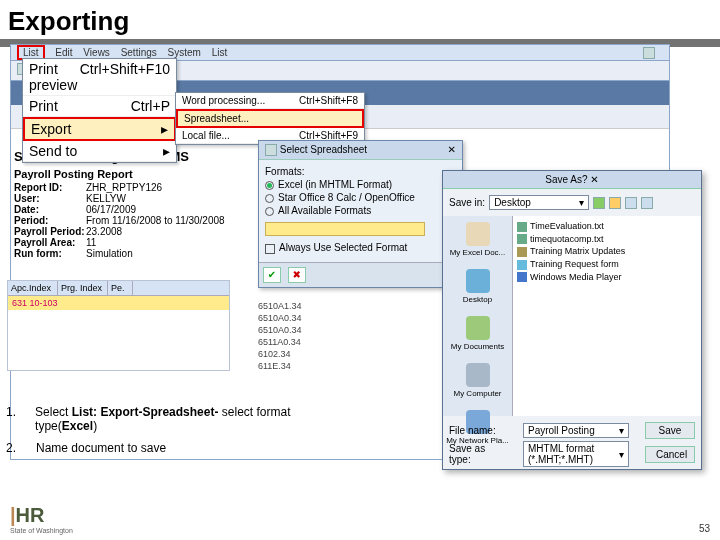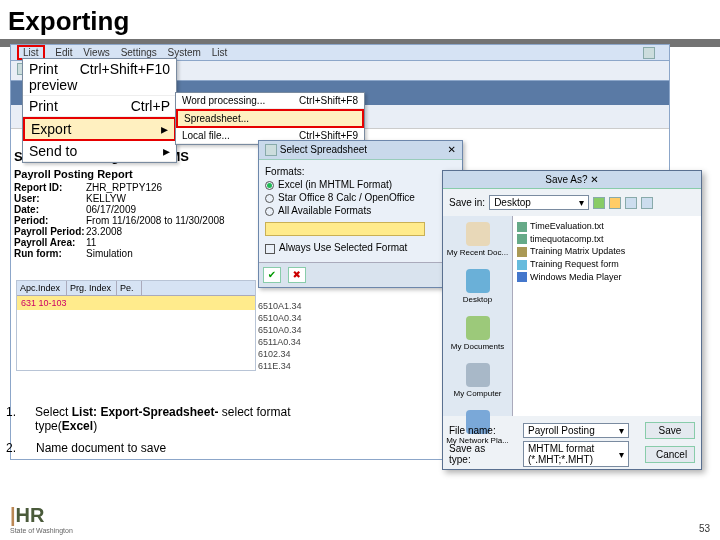--- a/index.html
+++ b/index.html
@@ -15,21 +15,21 @@
   .dd-row.red-box { border: 2px solid #e60000; }
   .submenu { position: absolute; top: 92px; left: 175px; width: 190px; background: #fff; border: 1px solid #7a8ba0; box-shadow: 2px 2px 3px rgba(0,0,0,.2); font-size: 10px; z-index: 6; }
   .spread-row.red-box { border: 2px solid #e60000; }
   .report-area { position: absolute; top: 145px; left: 14px; width: 240px; background: #fff; font-size: 10px; }
   .report-title { font-weight: bold; font-size: 13px; padding: 4px 0; }
   .report-sub { font-weight: bold; font-size: 11px; }
   .report-grid { margin-top: 2px; }
   .report-grid div { display: flex; }
   .rk { width: 72px; font-weight: bold; }
   .rv { flex: 1; }
-  .table-area { position: absolute; top: 280px; left: 16px; width: 240px; background: #fafafa; border: 1px solid #b8c4d6; font-size: 9px; }
+  .table-area { position: absolute; top: 280px; left: 7px; width: 223px; background: #fafafa; border: 1px solid #b8c4d6; font-size: 9px; }
   .th-row { display: flex; background: #d6e3f4; border-bottom: 1px solid #aab; }
   .th-row span { padding: 2px 3px; border-right: 1px solid #aab; }
   .yellow-row { background: #ffeb8c; padding: 2px 4px; color: #c06; }
   .select-dlg { position: absolute; top: 140px; left: 258px; width: 205px; background: #eaf0f8; border: 1px solid #6d87ab; z-index: 10; box-shadow: 2px 2px 4px rgba(0,0,0,.25); }
   .dlg-title { background: #c9d9eb; padding: 3px 6px; font-size: 10px; border-bottom: 1px solid #9cb; display: flex; justify-content: space-between; }
   .dlg-body { padding: 6px; font-size: 10px; }
   .dlg-body label { display: block; margin: 2px 0; }
   .radio { display: inline-block; width: 9px; height: 9px; border: 1px solid #555; border-radius: 50%; margin-right: 4px; vertical-align: middle; }
   .radio.sel::after { content: ""; display: block; width: 5px; height: 5px; background: #2b5; border-radius: 50%; margin: 1px; }
   .yellow-field { background: #ffeb8c; border: 1px solid #c9b055; height: 14px; width: 160px; margin: 6px 0; }
@@ -206,21 +206,21 @@
         <span>Desktop</span>
         <span>▾</span>
       </span>
     <span class="icon-sq" style="background:#8c6"></span>
     <span class="icon-sq" style="background:#fc6"></span>
     <span class="icon-sq" style="background:#cde"></span>
     <span class="icon-sq" style="background:#cde"></span>
   </div>
   <div class="sa-body">
     <div class="sa-places">
-      <div class="place"><div class="ic" style="background:#e8d8b8"></div><span>My Recent Doc...</span></div>
+      <div class="place"><div class="ic" style="background:#e8d8b8"></div><span>My Excel Doc...</span></div>
       <div class="place"><div class="ic" style="background:#6ab0d8"></div><span>Desktop</span></div>
       <div class="place"><div class="ic" style="background:#9cc97a"></div><span>My Documents</span></div>
       <div class="place"><div class="ic" style="background:#a8b8c8"></div><span>My Computer</span></div>
       <div class="place"><div class="ic" style="background:#7aa8d8"></div><span>My Network Pla...</span></div>
     </div>
     <div class="sa-list">
       <div><span class="fi" style="background:#6a8"></span><span>TimeEvaluation.txt</span></div>
       <div><span class="fi" style="background:#6a8"></span><span>timequotacomp.txt</span></div>
       <div><span class="fi" style="background:#a95"></span><span>Training Matrix Updates</span></div>
       <div><span class="fi" style="background:#6bd"></span><span>Training Request form</span></div>

